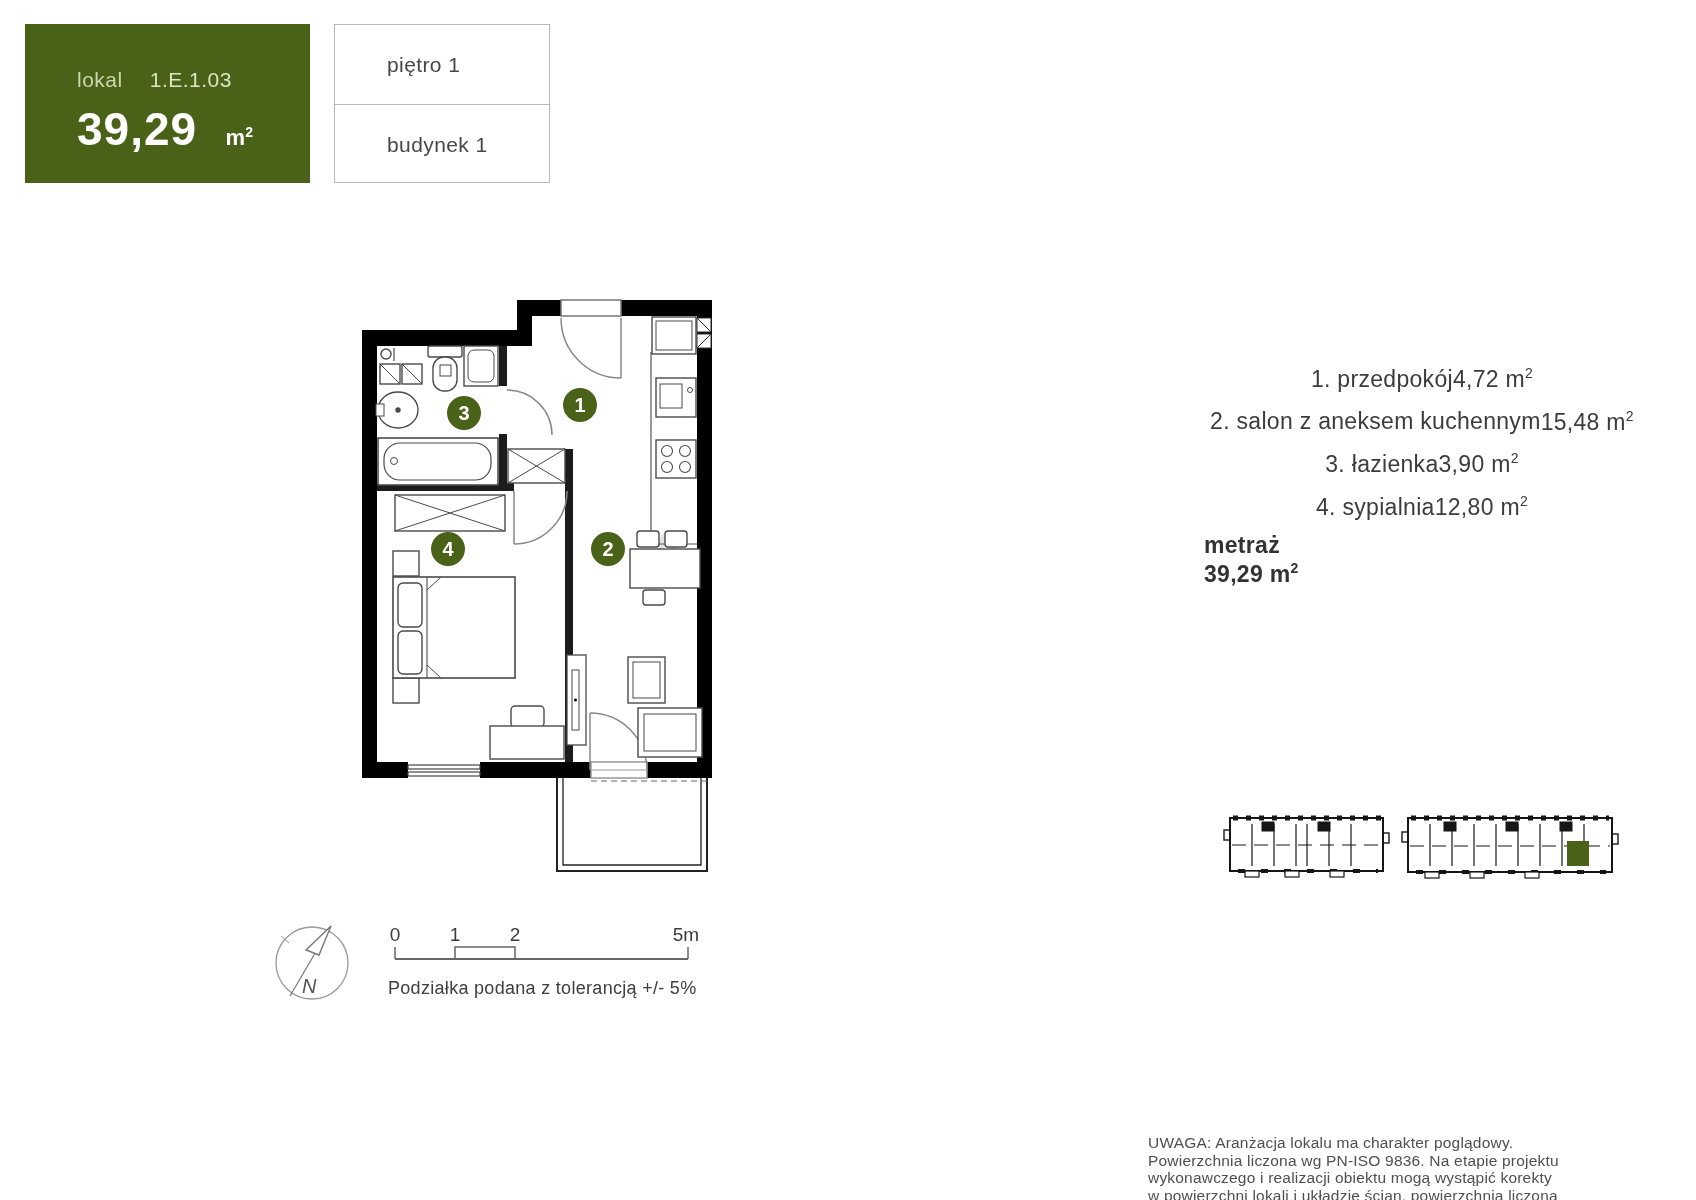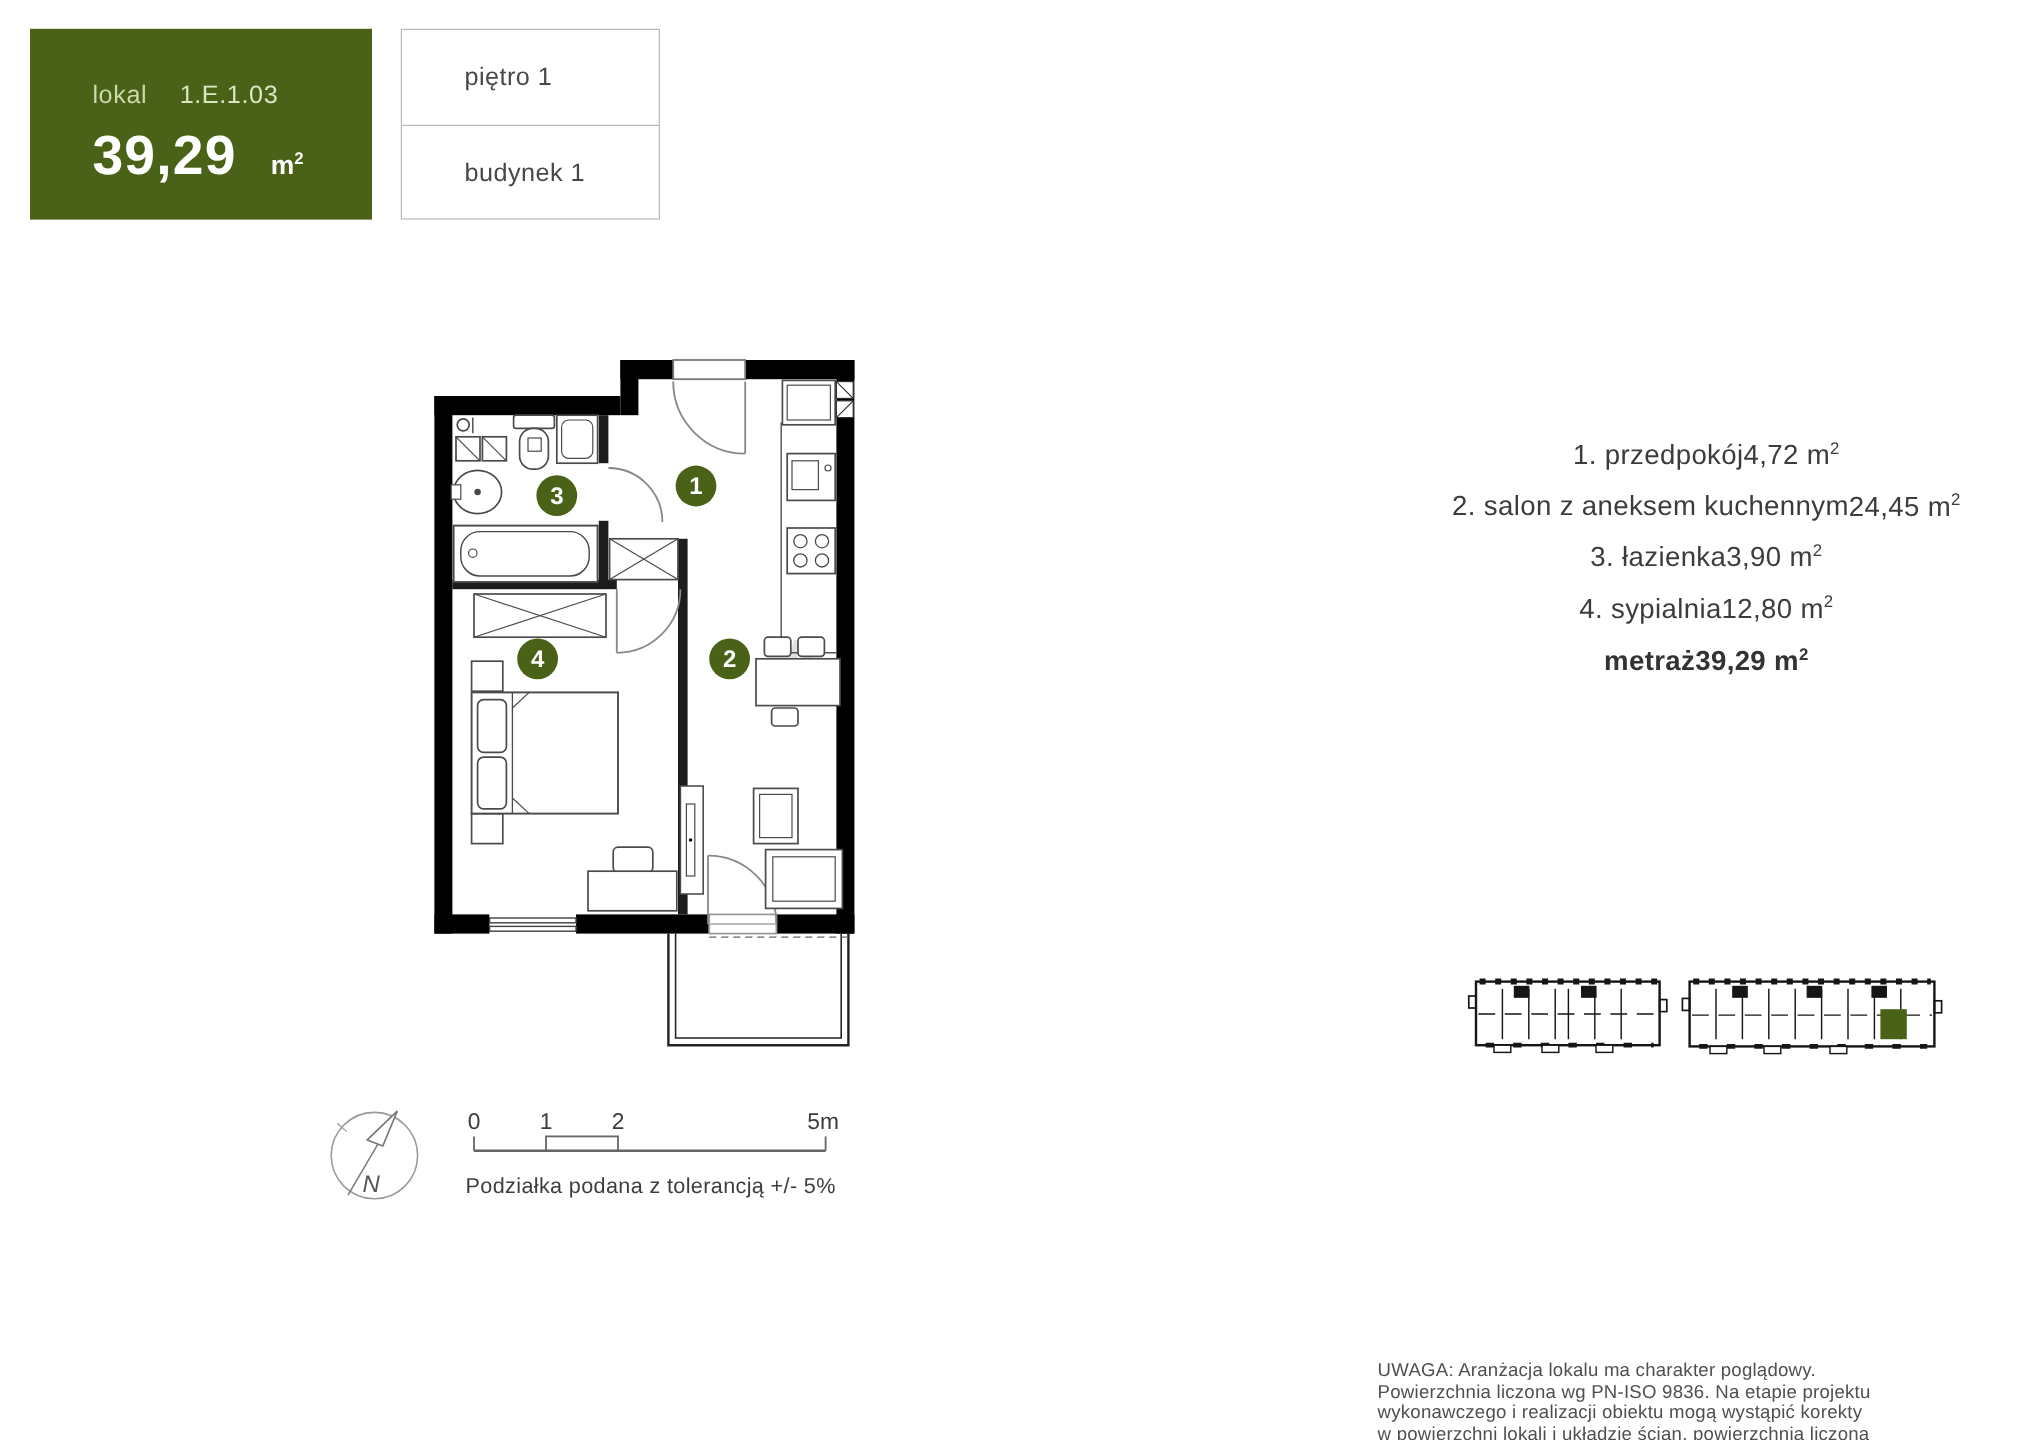--- a/index.html
+++ b/index.html
@@ -18,21 +18,21 @@
   .hboxes{left:310px;top:24px;width:216px;height:159px;border:1px solid #b9b9b9;background:#fff;box-sizing:border-box;margin-left:24px;}
   .hcell{height:79px;display:flex;align-items:center;padding-left:52px;font-size:21px;color:#474747;letter-spacing:.4px;}
   .hcell.top{border-bottom:1px solid #b9b9b9;}
   
   .watermark{left:646px;top:520px;font-size:58px;font-weight:600;color:#e2e2e2;z-index:0;}
   
   .roomlist{left:1204px;top:362px;width:436px;z-index:2;}
   .rrow{display:flex;justify-content:center;align-items:baseline;font-size:23px;
         letter-spacing:.3px;color:#3c3c3c;margin-bottom:14px;line-height:23px;}
   .rrow sup{font-size:14px;}
-  .rtotal{margin-top:15px;font-weight:bold;color:#333;}
+  .rtotal{margin-top:15px;font-weight:bold;color:#333;flex-direction:column;}
   .schemat-title{left:1217px;top:710px;font-size:26px;font-weight:bold;color:#303030;letter-spacing:.4px;}
   .disclaimer{left:1148px;top:1098px;width:418px;font-size:15.5px;line-height:17.5px;
               color:#4f4f4f;letter-spacing:.2px;margin-top:36px;}
   .caption{left:388px;top:978px;font-size:18px;color:#3e3e3e;letter-spacing:.3px;}
   svg{position:absolute;overflow:visible;}
   svg text{font-family:"Liberation Sans", sans-serif;}
 </style>
 </head>
 <body>
 
@@ -205,21 +205,21 @@
   </svg>
   <div class="abs caption">Podziałka podana z tolerancją +/- 5%</div>
 
   <div class="abs roomlist">
     <div class="rrow">
       <span>1. przedpokój</span>
       <span><span>4,72 m</span><sup>2</sup></span>
     </div>
     <div class="rrow">
       <span>2. salon z aneksem kuchennym</span>
-      <span><span>24,45 m</span><sup>2</sup></span>
+      <span><span>15,48 m</span><sup>2</sup></span>
     </div>
     <div class="rrow">
       <span>3. łazienka</span>
       <span><span>3,90 m</span><sup>2</sup></span>
     </div>
     <div class="rrow">
       <span>4. sypialnia</span>
       <span><span>12,80 m</span><sup>2</sup></span>
     </div>
     <div class="rrow rtotal">

